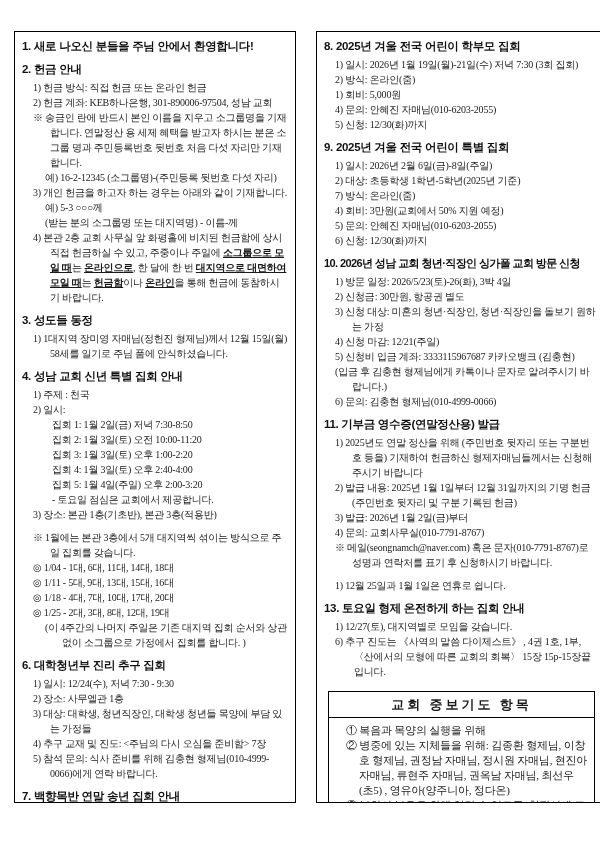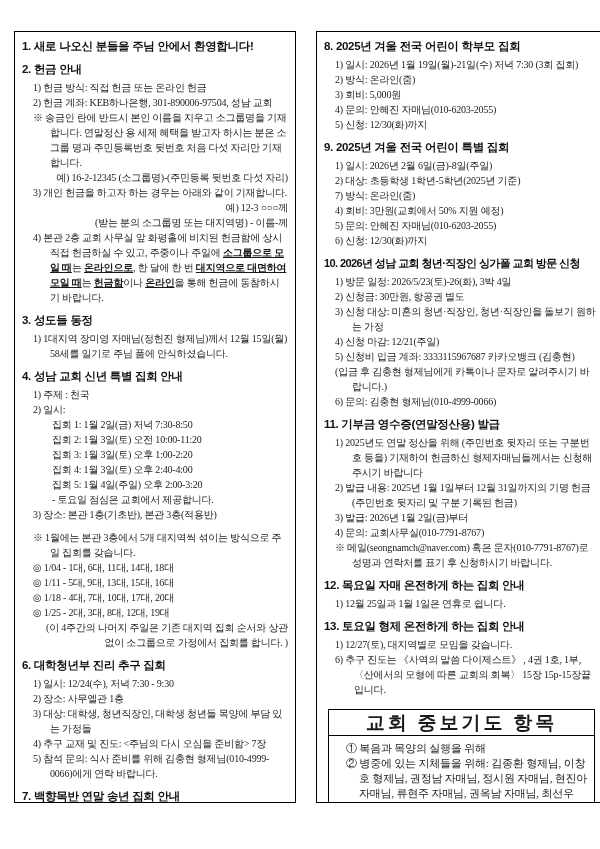--- a/index.html
+++ b/index.html
@@ -20,28 +20,28 @@
   .t {
     margin:0 0 3px 0; font-size:11.5px; line-height:15px;
     font-family:"Liberation Sans","DejaVu Sans",sans-serif; font-weight:bold; color:#111;
     letter-spacing:-0.3px;
   }
   .t.tight { font-size:11px; white-space:nowrap; letter-spacing:-0.6px; }
   .ln {
     margin:0; font-size:10px; line-height:15px;
     padding-left:28px; text-indent:-17px; letter-spacing:-0.2px;
   }
-  .ln.ex  { padding-left:40px; text-indent:-17px;text-align:right; }
+  .ln.ex  { padding-left:40px; text-indent:-17px; }
   .ln.sub { padding-left:30px; text-indent:0; }
   .bu { font-weight:bold; text-decoration:underline; }
   .prayer {
     margin:12px 4px 0 4px; border:1.5px solid #000; background:#ffffff;
   }
   .prayer-title {
-    text-align:center; font-weight:bold; font-size:19px; line-height:16px;
+    text-align:center; font-weight:bold; font-size:13px; line-height:16px;
     padding:5px 0 4px 0; border-bottom:1.5px solid #000; letter-spacing:3px;
     font-family:"Liberation Serif","DejaVu Serif",serif;
   }
   .prayer-body { padding:5px 6px 6px 6px; }
   .pl {
     margin:0; font-size:11px; line-height:15px;
     padding-left:24px; text-indent:-13px; letter-spacing:-0.2px;
   }
 </style>
 </head>
@@ -55,21 +55,21 @@
       <h3 class="t">1. 새로 나오신 분들을 주님 안에서 환영합니다!</h3>
     </section>
 
     <section class="sec">
       <h3 class="t">2. 헌금 안내</h3>
       <p class="ln">1) 헌금 방식: 직접 헌금 또는 온라인 헌금</p>
       <p class="ln">2) 헌금 계좌: KEB하나은행, 301-890006-97504, 성남 교회</p>
       <p class="ln">※ 송금인 란에 반드시 본인 이름을 지우고 소그룹명을 기재합니다. 연말정산 용 세제 혜택을 받고자 하시는 분은 소그룹 명과 주민등록번호 뒷번호 처음 다섯 자리만 기재합니다.</p>
       <p class="ln ex">예) 16-2-12345 (소그룹명)-(주민등록 뒷번호 다섯 자리)</p>
       <p class="ln">3) 개인 헌금을 하고자 하는 경우는 아래와 같이 기재합니다.</p>
-      <p class="ln ex">예) 12-3 ○○○께</p>
+      <p class="ln ex">예) 5-3 ○○○께</p>
       <p class="ln ex">(받는 분의 소그룹명 또는 대지역명) - 이름-께</p>
       <p class="ln"><span>4) 본관 2층 교회 사무실 앞 화평홀에 비치된 헌금함에 상시 직접 헌금하실 수 있고, 주중이나 주일에 </span><span class="bu">소그룹으로 모일 때</span><span>는 </span><span class="bu">온라인으로</span><span>, 한 달에 한 번 </span><span class="bu">대지역으로 대면하여 모일 때</span><span>는 </span><span class="bu">헌금함</span><span>이나 </span><span class="bu">온라인</span><span>을 통해 헌금에 동참하시기 바랍니다.</span></p>
     </section>
 
     <section class="sec">
       <h3 class="t">3. 성도들 동정</h3>
       <p class="ln">1) 1대지역 장미영 자매님(정헌진 형제님)께서 12월 15일(월) 58세를 일기로 주님 품에 안식하셨습니다.</p>
     </section>
 
     <section class="sec">
@@ -109,21 +109,21 @@
     </section>
 
   </div>
 
   <div class="col right">
 
     <section class="sec">
       <h3 class="t">8. 2025년 겨울 전국 어린이 학부모 집회</h3>
       <p class="ln">1) 일시: 2026년 1월 19일(월)-21일(수) 저녁 7:30 (3회 집회)</p>
       <p class="ln">2) 방식: 온라인(줌)</p>
-      <p class="ln">3) 회비: 5,000원</p>
+      <p class="ln">1) 회비: 5,000원</p>
       <p class="ln">4) 문의: 안혜진 자매님(010-6203-2055)</p>
       <p class="ln">5) 신청: 12/30(화)까지</p>
     </section>
 
     <section class="sec">
       <h3 class="t">9. 2025년 겨울 전국 어린이 특별 집회</h3>
       <p class="ln">1) 일시: 2026년 2월 6일(금)-8일(주일)</p>
       <p class="ln">2) 대상: 초등학생 1학년-5학년(2025년 기준)</p>
       <p class="ln">7) 방식: 온라인(줌)</p>
       <p class="ln">4) 회비: 3만원(교회에서 50% 지원 예정)</p>
@@ -145,21 +145,20 @@
     <section class="sec">
       <h3 class="t">11. 기부금 영수증(연말정산용) 발급</h3>
       <p class="ln">1) 2025년도 연말 정산을 위해 (주민번호 뒷자리 또는 구분번호 등을) 기재하여 헌금하신 형제자매님들께서는 신청해 주시기 바랍니다</p>
       <p class="ln">2) 발급 내용: 2025년 1월 1일부터 12월 31일까지의 기명 헌금 (주민번호 뒷자리 및 구분 기록된 헌금)</p>
       <p class="ln">3) 발급: 2026년 1월 2일(금)부터</p>
       <p class="ln">4) 문의: 교회사무실(010-7791-8767)</p>
       <p class="ln">※ 메일(seongnamch@naver.com) 혹은 문자(010-7791-8767)로 성명과 연락처를 표기 후 신청하시기 바랍니다.</p>
     </section>
 
     <section class="sec">
-      <h3 class="t">12. 목요일 자매 온전하게 하는 집회 안내</h3>
       <p class="ln">1) 12월 25일과 1월 1일은 연휴로 쉽니다.</p>
     </section>
 
     <section class="sec">
       <h3 class="t">13. 토요일 형제 온전하게 하는 집회 안내</h3>
       <p class="ln">1) 12/27(토), 대지역별로 모임을 갖습니다.</p>
       <p class="ln">6) 추구 진도는 《사역의 말씀 다이제스트》 , 4권 1호, 1부,</p>
       <p class="ln sub">〈산에서의 모형에 따른 교회의 회복〉 15장 15p-15장끝입니다.</p>
     </section>
 

